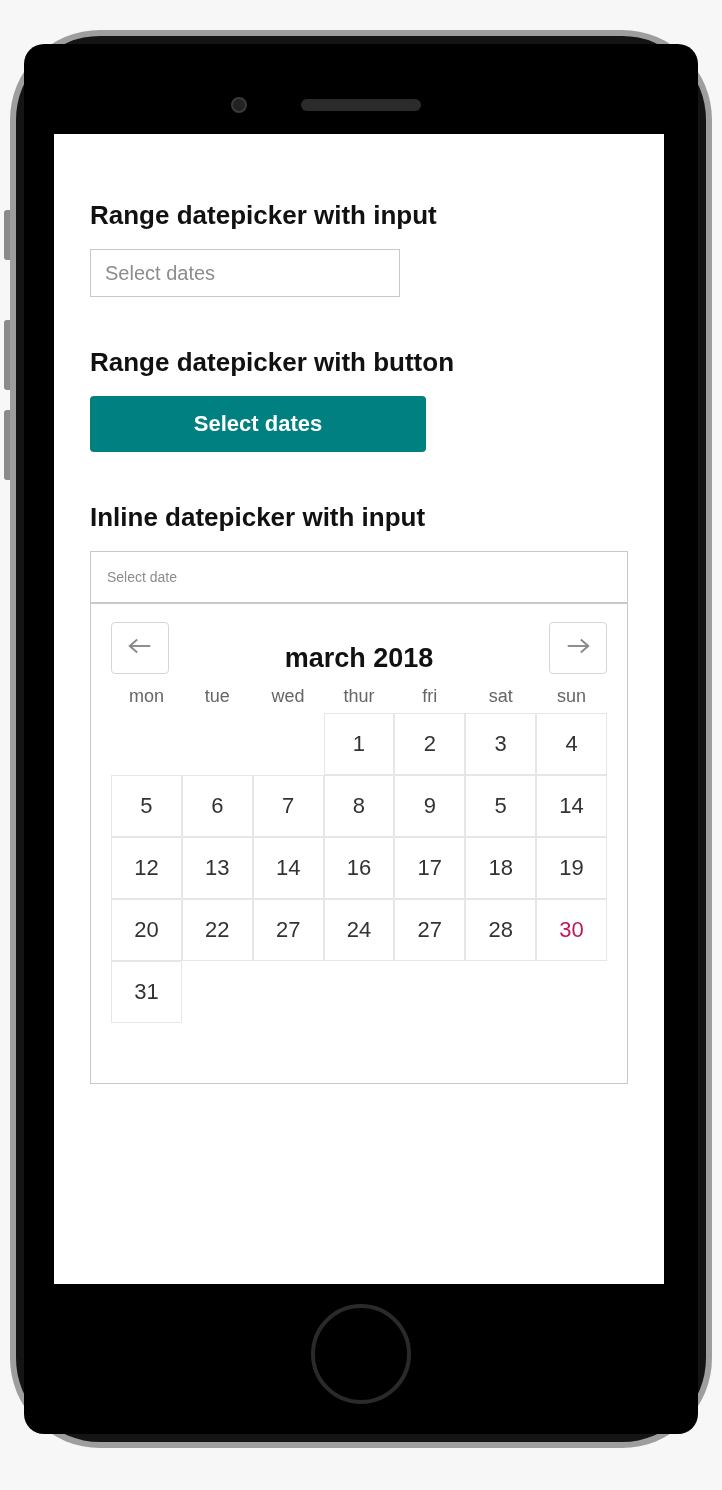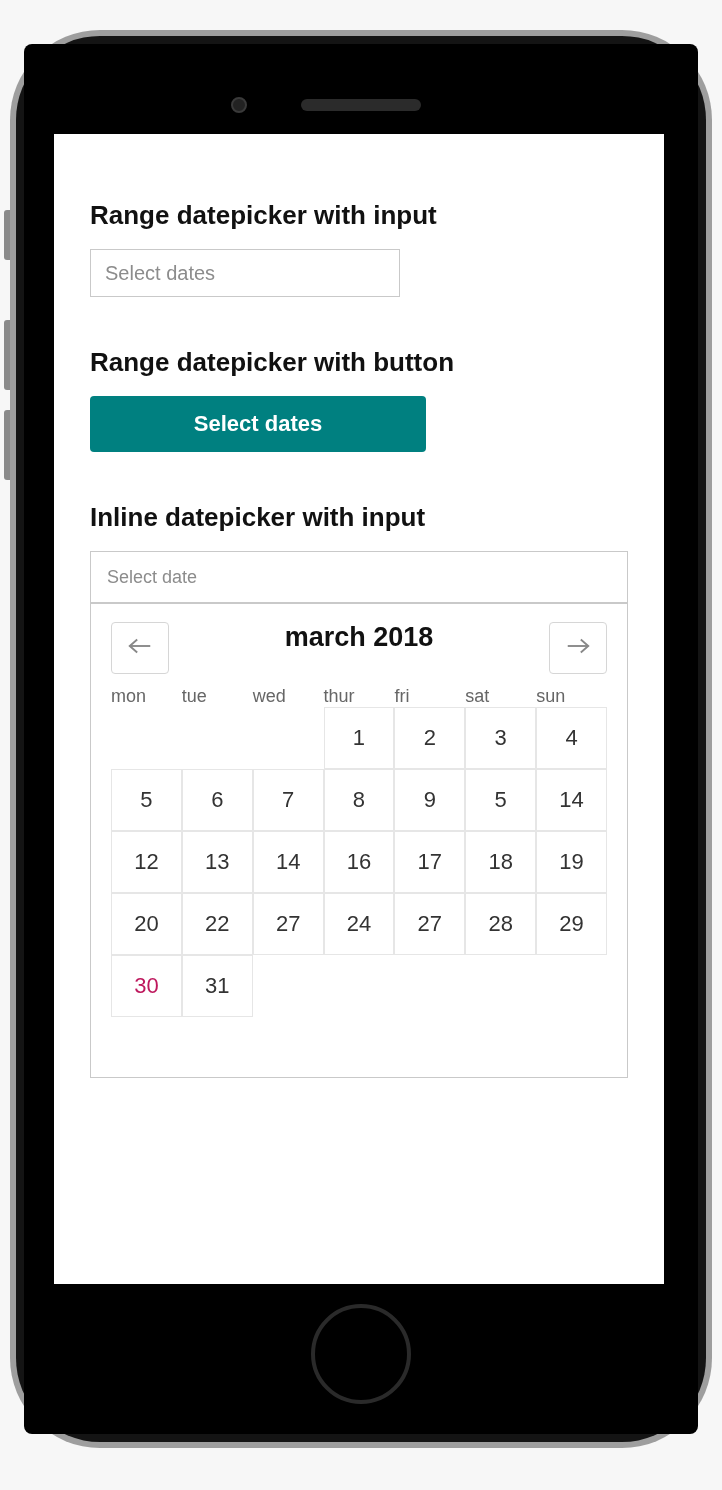--- a/index.html
+++ b/index.html
@@ -17,21 +17,21 @@
     background: #9e9e9e;
     padding: 6px;
     position: relative;
   }
   .phone-mid {
     border-radius: 84px;
     background: #141414;
     padding: 8px;
   }
   .phone-inner {
-    border-radius: 8px;
+    border-radius: 20px;
     background: #000;
     padding: 90px 34px 150px 30px;
     position: relative;
   }
   .side-btn {
     position: absolute;
     left: -6px;
     width: 6px;
     background: #8a8a8a;
     border-radius: 3px 0 0 3px;
@@ -106,50 +106,51 @@
   
   .cal-wrap {
     border: 1px solid #c9c9c9;
     width: 100%;
   }
   .cal-input {
     width: 100%;
     height: 52px;
     border: none;
     border-bottom: 2px solid #c9c9c9;
-    font-size: 18px;
+    font-size: 14px;
     padding: 0 16px;
     color: #3b82f6;
     outline: none;
   }
   .cal-input::placeholder { color: #8c8c8c; }
   .cal-body { padding: 18px 20px 60px 20px; }
   .cal-header {
     display: flex;
-    align-items: flex-start;
+    align-items: flex-end;
     justify-content: space-between;
     margin-bottom: 12px;
   }
   .nav-btn {
     width: 58px; height: 52px;
     border: 1px solid #d6d6d6;
     border-radius: 4px;
     background: #fff;
     display: flex; align-items: center; justify-content: center;
     cursor: pointer;
     color: #888;
   }
   .nav-btn svg { width: 28px; height: 20px; stroke: #888; stroke-width: 2; fill: none; }
   .cal-title { font-size: 27px; font-weight: 700; color: #111; }
   .weekdays {
     display: grid;
     grid-template-columns: repeat(7, 1fr);
+    text-align: center;
     color: #666;
     font-size: 18px;
-    margin: 10px 0 0 0;
+    margin: 10px 0 6px 0;
   }
   .days {
     display: grid;
     grid-template-columns: repeat(7, 1fr);
   }
   .day {
     height: 62px;
     display: flex;
     align-items: center;
     justify-content: center;
@@ -242,21 +243,20 @@
                   <div class="day has">16</div>
                   <div class="day has">17</div>
                   <div class="day has">18</div>
                   <div class="day has">19</div>
                   <div class="day has">20</div>
                   <div class="day has">22</div>
                   <div class="day has">27</div>
                   <div class="day has">24</div>
                   <div class="day has">27</div>
                   <div class="day has">28</div>
-                  <div class="day has">29</div>
                   <div class="day has muted">30</div>
                   <div class="day has">31</div>
                 </div>
             </div>
           </div>
         </div>
 
       </div>
 
       <div class="home-btn"></div>

